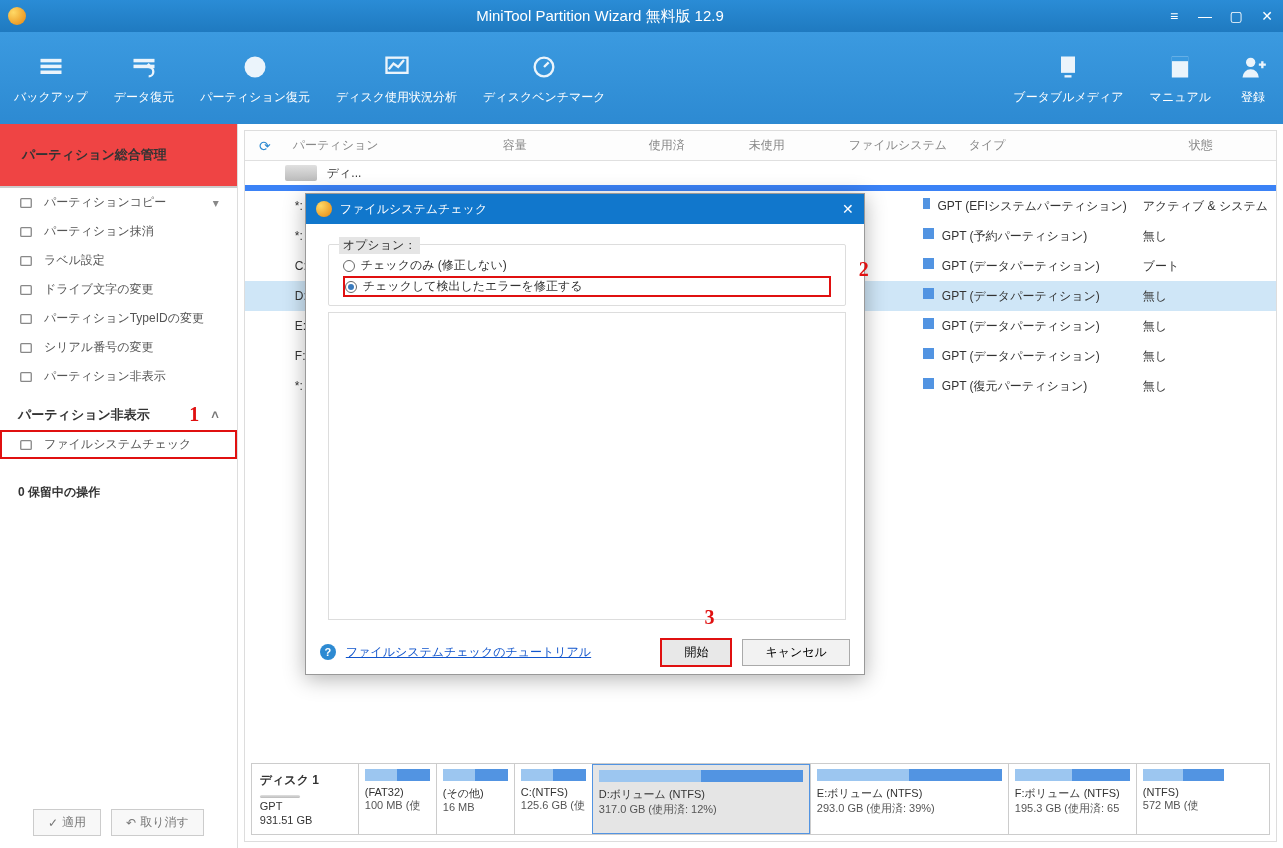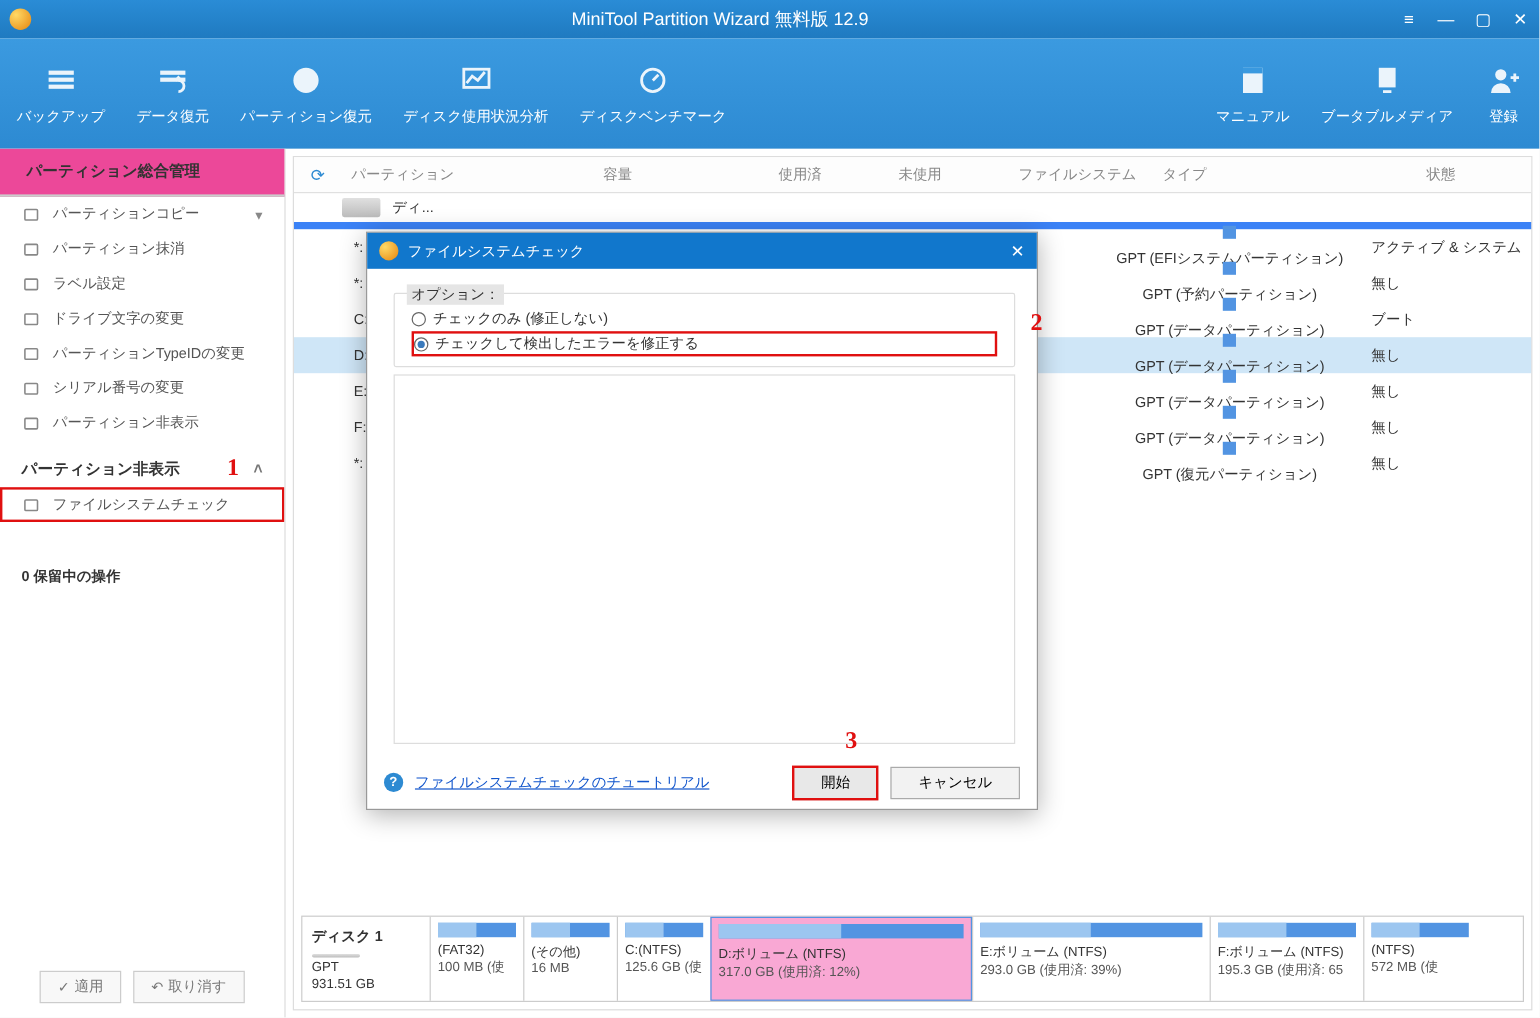--- a/index.html
+++ b/index.html
@@ -19,21 +19,21 @@
     .toolbar-item { display: flex; flex-direction: column; align-items: center; gap: 6px; cursor: pointer; padding: 6px 4px;}
     .ti-icon { width: 32px; height: 32px; display: flex; justify-content: center; align-items: center;}
     .ti-icon svg { width: 28px; height: 28px; fill: #fff; opacity: 0.9;}
     .ti-label { font-size: 12px; white-space: nowrap;}
 
     
     .main { display: flex; height: calc(848px - 124px); background: #fff; }
 
     
     .sidebar { width: 250px; border-right: 1px solid #ddd; display: flex; flex-direction: column;}
-    .sb-tab { padding: 10px 22px; font-size: 13px; font-weight: bold; border-bottom: 2px solid #ccc; background: #ec4899;}
+    .sb-tab { padding: 22px 22px; font-size: 13px; font-weight: bold; border-bottom: 2px solid #ccc; background: #ef4444;}
     .sb-list { flex: 1; overflow-y: auto; position: relative;}
     .sb-item { display: flex; align-items: center; gap: 10px; padding: 6px 18px; cursor: pointer; color: #555; position: relative;}
     .sb-item.selected { border: 2px solid #e01010; padding: 4px 16px;}
     .sb-ico { width: 16px; height: 16px; display: flex; align-items: center; justify-content: center; color: #888; flex-shrink: 0;}
     .sb-ico svg { width: 14px; height: 14px; stroke: #888; fill: none; stroke-width: 1.5;}
     .sb-section { display: flex; align-items: center; justify-content: space-between; padding: 12px 18px 4px 18px; font-weight: bold; color: #333; font-size: 13px;}
     .sb-caret { color: #777;}
     .sb-pending { padding: 12px 18px; font-weight: bold; font-size: 12px;}
     .sb-bottom { display: flex; gap: 10px; padding: 12px; justify-content: center;}
     .sb-btn { border: 1px solid #ccc; background: #f8f8f8; padding: 4px 14px; color: #777; font-size: 12px; cursor: pointer; display: flex; align-items: center; gap: 4px;}
@@ -53,32 +53,32 @@
     .th.type { width: 220px;}
     .th.stat { flex: 1;}
     .disk-row { height: 30px; display: flex; align-items: center; padding: 0 8px 0 40px; gap: 10px; border-bottom: 6px solid #3b82f6;}
     .disk-ico { width: 32px; height: 16px; background: linear-gradient(#e0e0e0,#bbb); border-radius: 2px;}
     .tr { height: 30px; display: flex; align-items: center;}
     .tr.selected { background: #cfe6f7;}
     .td { padding: 0 8px; flex-shrink: 0; white-space: nowrap; overflow: hidden;}
     .td.part { width: 250px; padding-left: 50px;}
     .td.cap, .td.used, .td.free { width: 100px;}
     .td.fs  { width: 120px;}
-    .td.type { width: 220px; display: flex; align-items: center; gap: 8px; flex-direction: column;}
+    .td.type { width: 220px; display: flex; gap: 8px;}
     .sq { width: 11px; height: 11px; background: #5294e2; display: inline-block;}
     .td.stat { flex: 1;}
     .table-body { flex: 1;}
 
     
     .diskmap { height: 72px; margin: 6px; border: 1px solid #ccc; display: flex; background: #fff;}
     .dm-head { width: 106px; padding: 8px; display: flex; flex-direction: column; gap: 2px; font-size: 11px;}
     .dm-head b { font-size: 12px;}
     .dm-ico { width: 40px; height: 14px; background: linear-gradient(#e0e0e0,#bbb); border-radius: 2px; margin-top: 4px;}
     .dm-part { border-left: 1px solid #ccc; padding: 5px 6px 4px 6px; display: flex; flex-direction: column; font-size: 11px;}
-    .dm-part.sel { background: #f9a8d4; border: 1px solid #5294e2;}
+    .dm-part.sel { background: #e5e5e5; border: 1px solid #5294e2;}
     .dm-bar { height: 12px; background: #5294e2; margin-bottom: 5px; position: relative;}
     .dm-bar-fill { height: 100%; background: #9cc6f0;}
     .dm-t1 { white-space: nowrap; overflow: hidden;}
     .dm-t2 { color: #555; white-space: nowrap; overflow: hidden;}
 
     
     .dialog { position: absolute; top: 62px; left: 60px; width: 560px; height: 482px; background: #fff; border: 1px solid #999; box-shadow: 0 4px 20px rgba(0,0,0,.3); display: flex; flex-direction: column;}
     .dlg-title { height: 30px; background: #1177cc; color: #fff; display: flex; align-items: center; padding: 0 10px; gap: 8px; font-size: 12px;}
     .dlg-title-icon { width: 16px; height: 16px; background: radial-gradient(circle at 30% 30%, #ffd966, #e6850e); border-radius: 50%;}
     .dlg-close { margin-left: auto; cursor: pointer; font-size: 14px;}
@@ -159,34 +159,34 @@
             <path d="M12 12 L16 8" stroke="#fff" stroke-width="2"></path>
           </svg>
         </div>
         <span class="ti-label">ディスクベンチマーク</span>
       </div>
     </div>
   <div class="toolbar-right" id="tl-right">
       <div class="toolbar-item">
         <div class="ti-icon">
           <svg viewBox="0 0 24 24">
+            <rect x="6" y="3" width="12" height="14" fill="#fff"></rect>
+            <rect x="9" y="19" width="6" height="2" fill="#fff"></rect>
+          </svg>
+        </div>
+        <span class="ti-label">ブータブルメディア</span>
+      </div>
+      <div class="toolbar-item">
+        <div class="ti-icon">
+          <svg viewBox="0 0 24 24">
             <rect x="5" y="3" width="14" height="18" fill="#fff"></rect>
             <rect x="5" y="3" width="14" height="4" fill="#3b9ae0"></rect>
           </svg>
         </div>
         <span class="ti-label">マニュアル</span>
-      </div>
-      <div class="toolbar-item">
-        <div class="ti-icon">
-          <svg viewBox="0 0 24 24">
-            <rect x="6" y="3" width="12" height="14" fill="#fff"></rect>
-            <rect x="9" y="19" width="6" height="2" fill="#fff"></rect>
-          </svg>
-        </div>
-        <span class="ti-label">ブータブルメディア</span>
       </div>
       <div class="toolbar-item">
         <div class="ti-icon">
           <svg viewBox="0 0 24 24">
             <circle cx="10" cy="8" r="4" fill="#fff"></circle>
             <path d="M3 21 a7 7 0 0 1 14 0" fill="#fff"></path>
             <path d="M17 10 h6 M20 7 v6" stroke="#fff" stroke-width="2"></path>
           </svg>
         </div>
         <span class="ti-label">登録</span>

